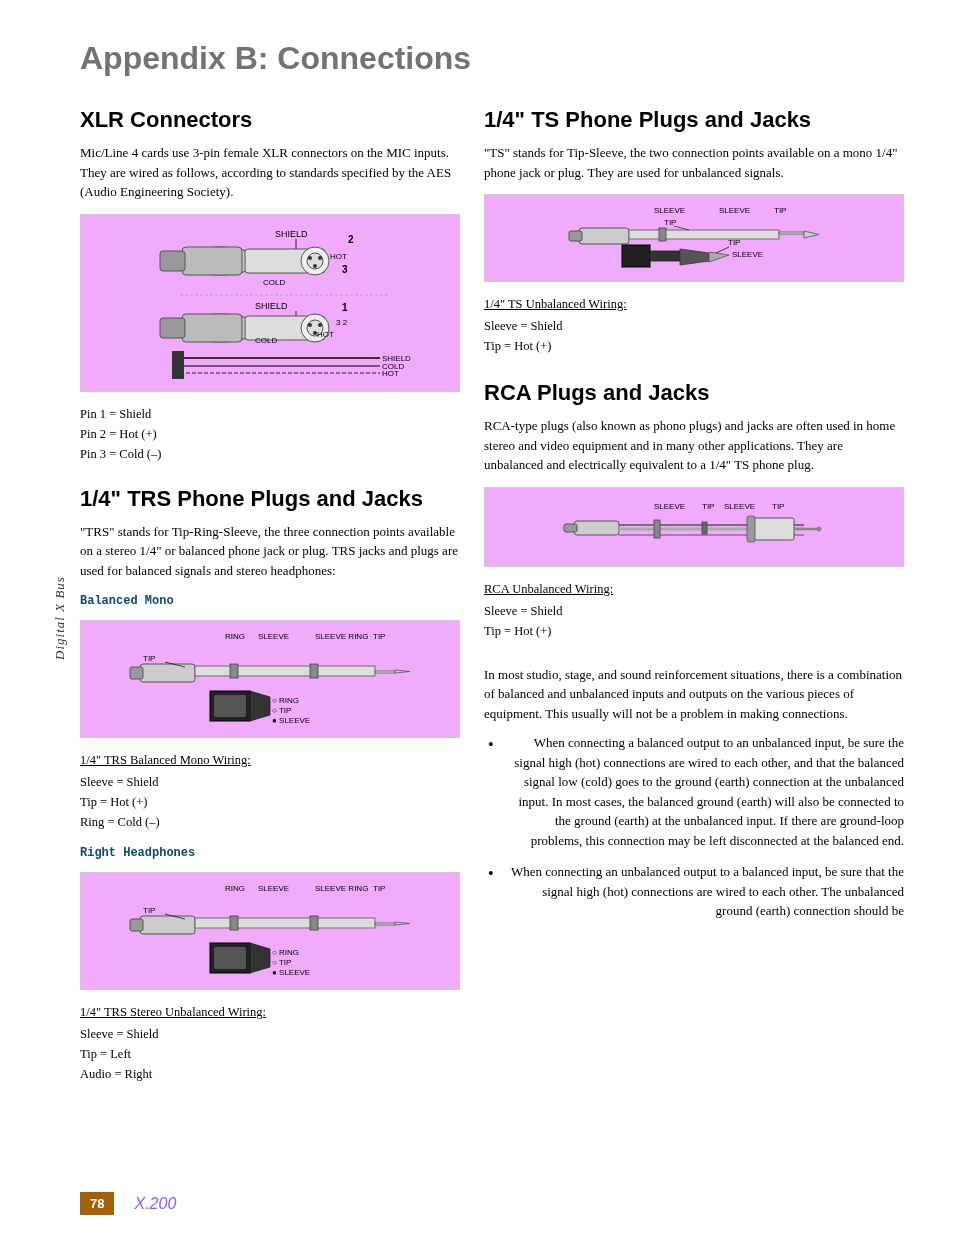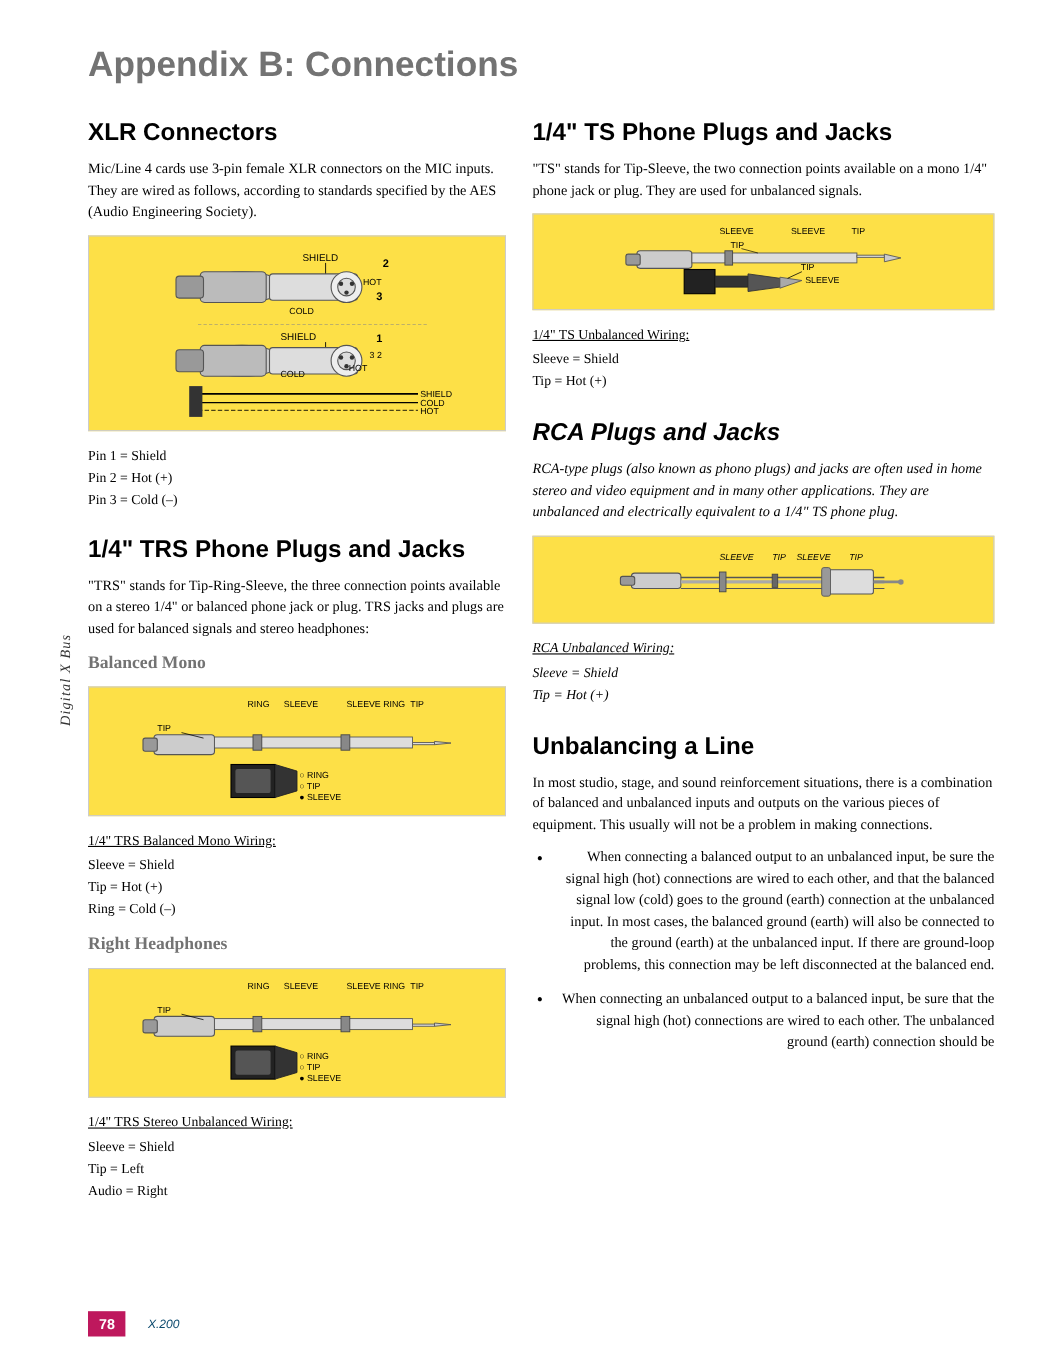--- a/index.html
+++ b/index.html
@@ -59,24 +59,24 @@
     }
 
     .section-title {
       font-size: 22px;
       font-weight: bold;
       font-family: Arial, Helvetica, sans-serif;
       margin-bottom: 10px;
     }
 
     .subsection-title {
-      font-size: 16px;
+      font-size: 12px;
       font-weight: bold;
-      color: #737373;
-      font-family: Liberation Serif, serif;
+      color: #0c4a6e;
+      font-family: Liberation Mono, monospace;
       margin-bottom: 8px;
       margin-top: 14px;
     }
 
     p {
       font-size: 13px;
       line-height: 1.5;
       margin-bottom: 8px;
     }
 
@@ -90,21 +90,21 @@
       text-decoration: underline;
       display: block;
       margin-bottom: 2px;
     }
 
     
     .diagram-box {
       border: 1px solid #ccc;
       margin: 12px 0;
       padding: 8px;
-      background: #fde047;
+      background: #f0abfc;
       min-height: 80px;
       display: flex;
       align-items: center;
       justify-content: center;
       position: relative;
     }
 
     .xlr-diagram {
       width: 340px;
       height: 160px;
@@ -131,32 +131,32 @@
       bottom: 20px;
       left: 0;
       right: 0;
       display: flex;
       align-items: center;
       padding: 0 50px 0 80px;
       gap: 20px;
     }
 
     .page-num-box {
-      background: #be185d;
+      background: #a16207;
       color: #fff;
       font-weight: bold;
       font-size: 13px;
       padding: 4px 10px;
       font-family: Arial, sans-serif;
     }
 
     .footer-model {
-      font-size: 11px;
+      font-size: 16px;
       font-style: italic;
-      color: #0c4a6e;
+      color: #8b5cf6;
       font-family: Arial, sans-serif;
     }
 
     .bullet-list {
       list-style: none;
       padding: 0;
       margin-top: 10px;
     }
 
     .bullet-list li {
@@ -382,21 +382,21 @@
           </svg>
         </div>
 
         <div class="wiring-label">
           <span class="underline">1/4" TS Unbalanced Wiring:</span>
           <span>Sleeve = Shield</span><br>
           <span>Tip = Hot (+)</span>
         </div>
       </div>
 
-      <div style="margin-top:24px;font-style:italic;">
+      <div style="margin-top:24px;">
         <h2 class="section-title">RCA Plugs and Jacks</h2>
         <p>RCA-type plugs (also known as phono plugs) and jacks are often used in home stereo and video equipment and in many other applications. They are unbalanced and electrically equivalent to a 1/4" TS phone plug.</p>
 
         <div class="diagram-box">
           <svg class="rca-diagram" viewBox="0 0 280 55" xmlns="http://www.w3.org/2000/svg">
             <text x="100" y="10" font-size="8" font-family="Arial">SLEEVE</text>
             <text x="148" y="10" font-size="8" font-family="Arial">TIP</text>
             <text x="170" y="10" font-size="8" font-family="Arial">SLEEVE</text>
             <text x="218" y="10" font-size="8" font-family="Arial">TIP</text>
 
@@ -421,21 +421,20 @@
         </div>
 
         <div class="wiring-label">
           <span class="underline">RCA Unbalanced Wiring:</span>
           <span>Sleeve = Shield</span><br>
           <span>Tip = Hot (+)</span>
         </div>
       </div>
 
       <div style="margin-top:24px;">
-        <h2 class="section-title">Unbalancing a Line</h2>
         <p>In most studio, stage, and sound reinforcement situations, there is a combination of balanced and unbalanced inputs and outputs on the various pieces of equipment. This usually will not be a problem in making connections.</p>
 
         <ul class="bullet-list">
           <li>
             <span>When connecting a balanced output to an unbalanced input, be sure the signal high (hot) connections are wired to each other, and that the balanced signal low (cold) goes to the ground (earth) connection at the unbalanced input. In most cases, the balanced ground (earth) will also be connected to the ground (earth) at the unbalanced input. If there are ground-loop problems, this connection may be left disconnected at the balanced end.</span>
           </li>
           <li>
             <span>When connecting an unbalanced output to a balanced input, be sure that the signal high (hot) connections are wired to each other. The unbalanced ground (earth) connection should be</span>
           </li>
         </ul>

